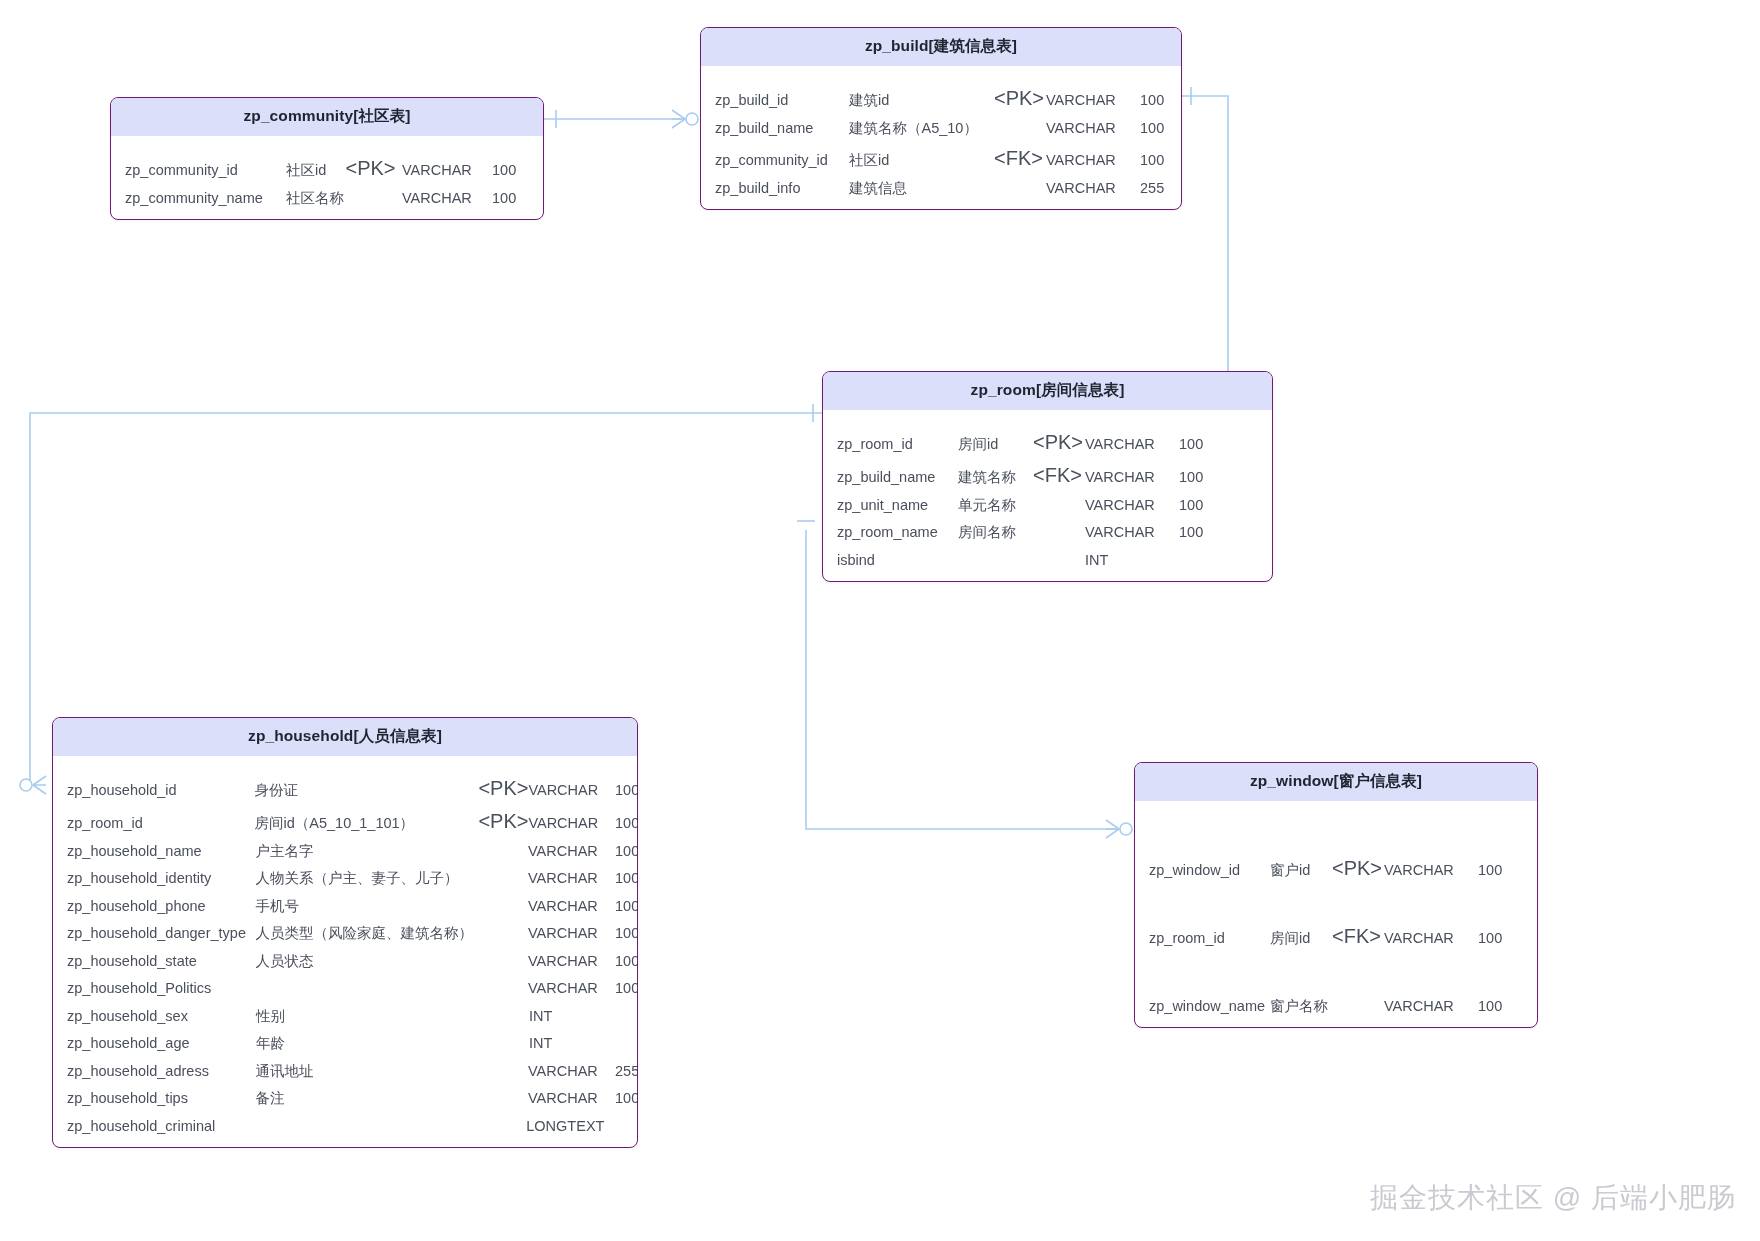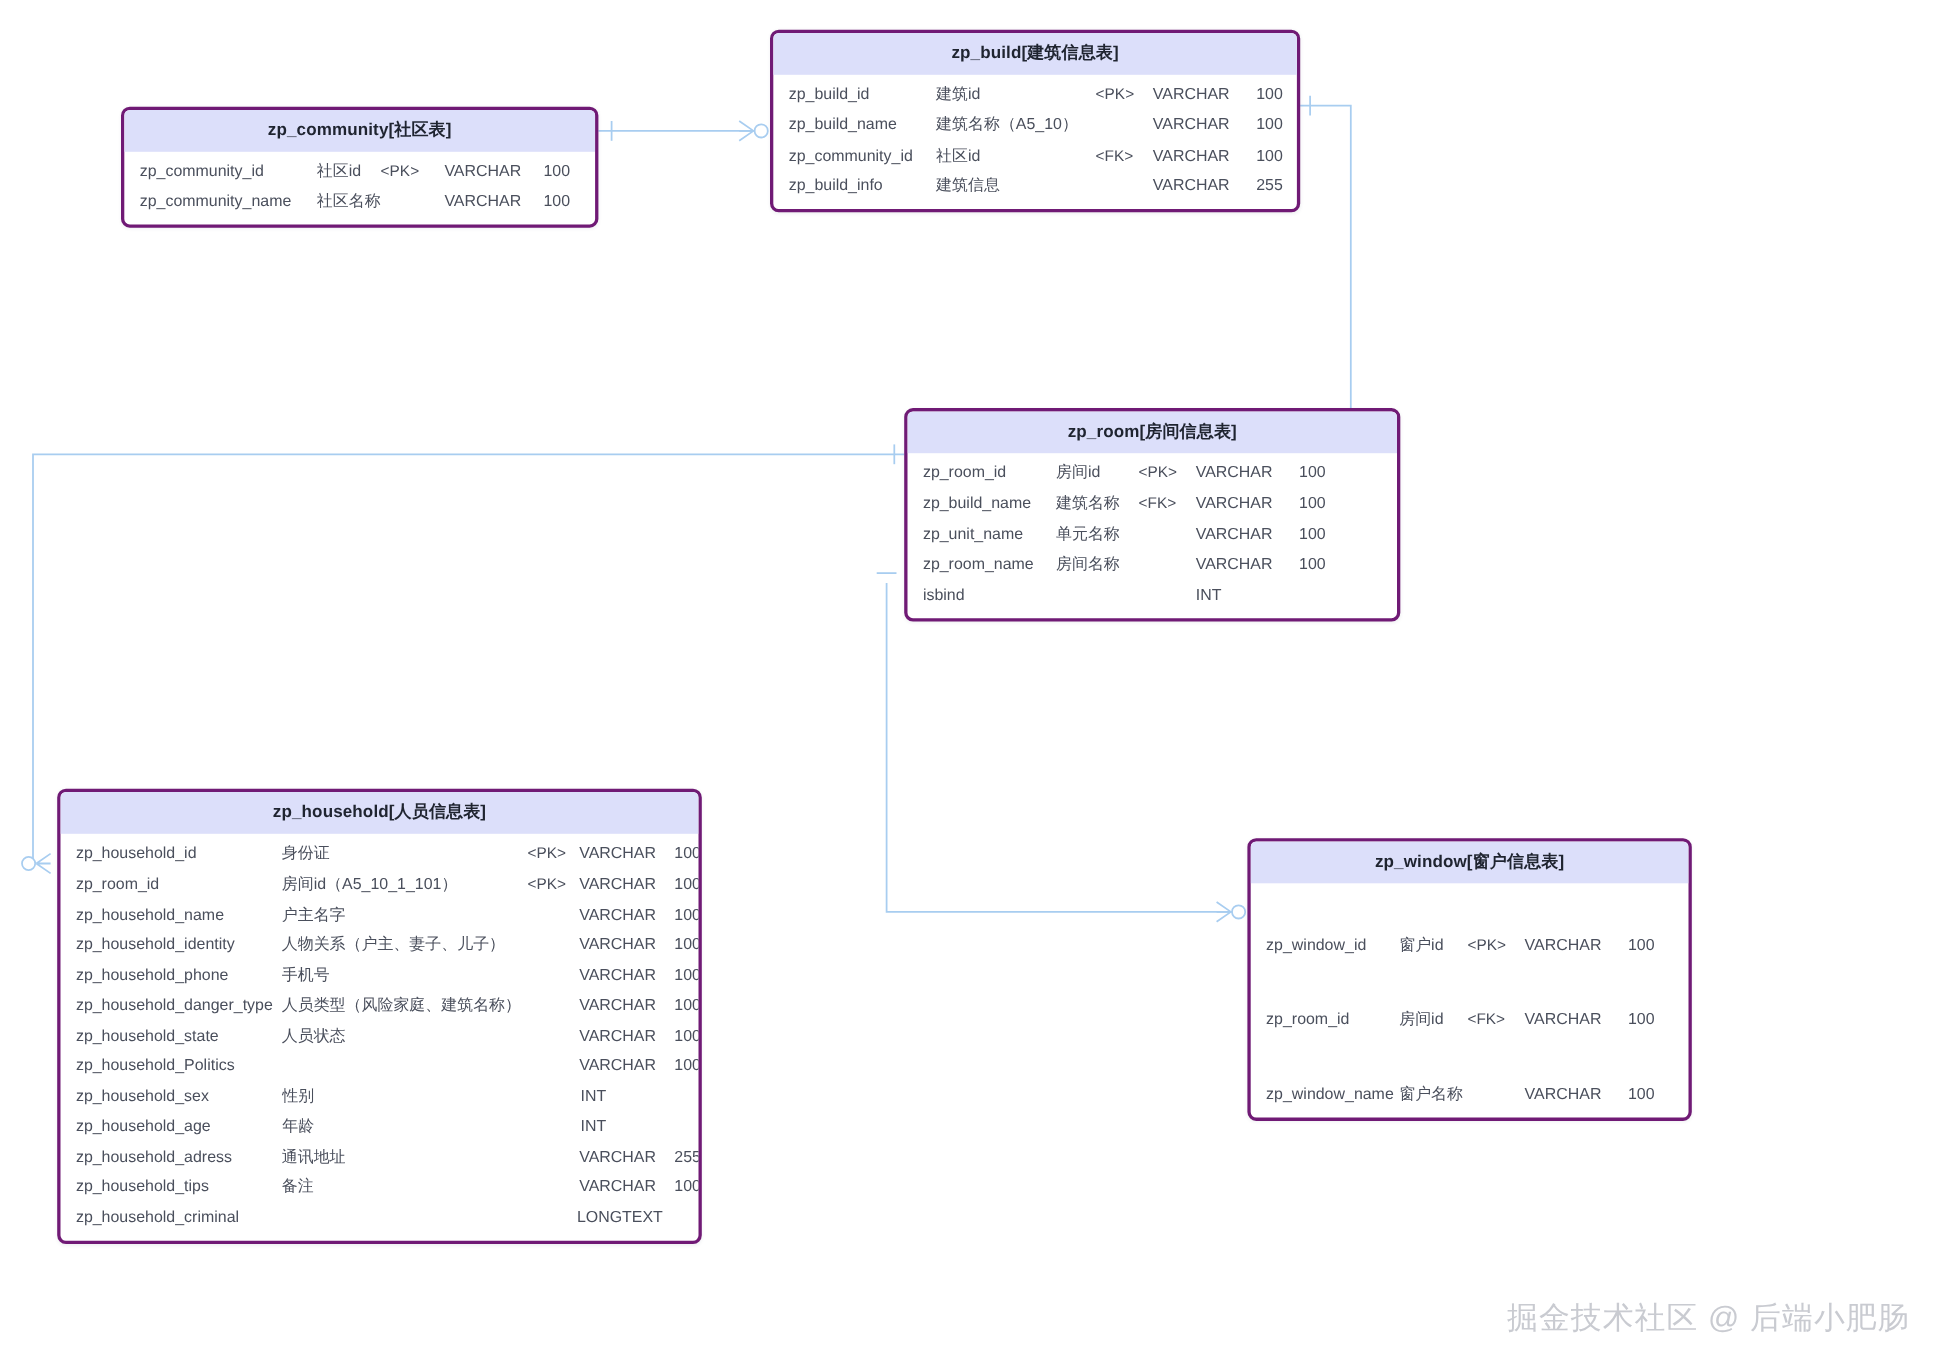--- a/index.html
+++ b/index.html
@@ -8,50 +8,50 @@
     background:#ffffff;
     font-family:"Liberation Sans","DejaVu Sans",sans-serif;
     -webkit-font-smoothing:antialiased;
   }
   #canvas{position:absolute;inset:0;}
   #wires{position:absolute;left:0;top:0;width:1760px;height:1241px;pointer-events:none;}
 
   .entity{
     position:absolute;
     background:#ffffff;
-    border:3px solid #701a75;
+    border:1px solid #701a75;
     border-radius:8px;
     box-shadow:0 1px 3px rgba(40,50,90,.07);
     box-sizing:border-box;
     overflow:hidden;
   }
   .entity-header{
     background:#dcdffa;
     color:#1f2430;
     font-weight:bold;
     font-size:15.5px;
     text-align:center;
     padding:8px 10px 9px;
     letter-spacing:.1px;
     white-space:nowrap;
   }
   .entity-header .zh{font-weight:bold;}
-  .fields{padding:3px 0 7px;}
+  .fields{padding:15px 0 7px;}
   .field{
     display:flex;
     align-items:baseline;
     font-size:14.5px;
     color:#4a4f5c;
     line-height:1;
     padding:6.5px 0;
     white-space:nowrap;
   }
   .f-name{padding-left:14px;box-sizing:border-box;}
   .f-label{box-sizing:border-box;}
-  .f-key{box-sizing:border-box;text-align:left;padding-right:5px;font-size:14px;}
+  .f-key{box-sizing:border-box;text-align:center;padding-right:5px;font-size:20px;}
   .f-type{box-sizing:border-box;}
   .f-len{box-sizing:border-box;text-align:left;padding-left:12px;}
 
   
   .e-community .f-name{width:175px;} .e-community .f-label{width:58px;}
   .e-community .f-key{width:58px;}   .e-community .f-type{width:78px;} .e-community .f-len{width:28px;}
 
   .e-build .f-name{width:148px;} .e-build .f-label{width:145px;}
   .e-build .f-key{width:52px;}   .e-build .f-type{width:82px;} .e-build .f-len{width:28px;}
 

